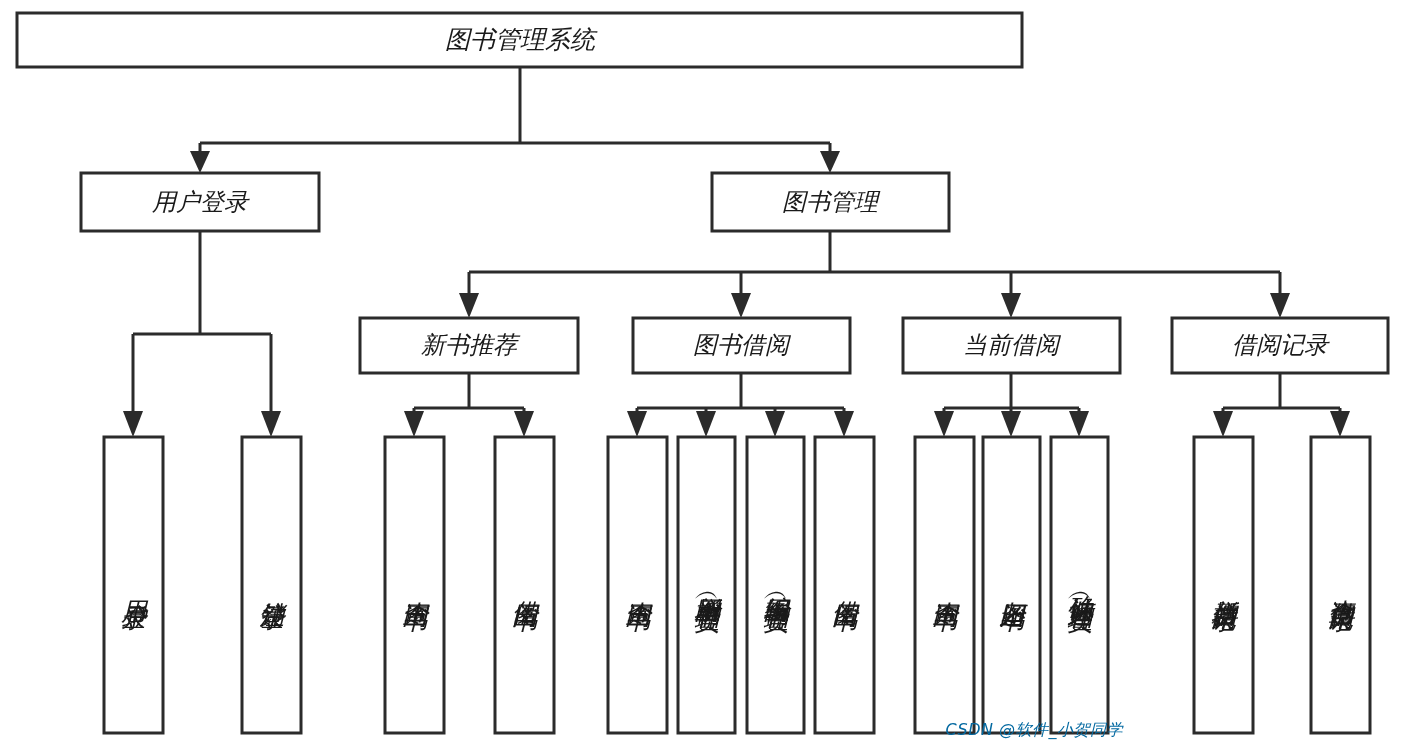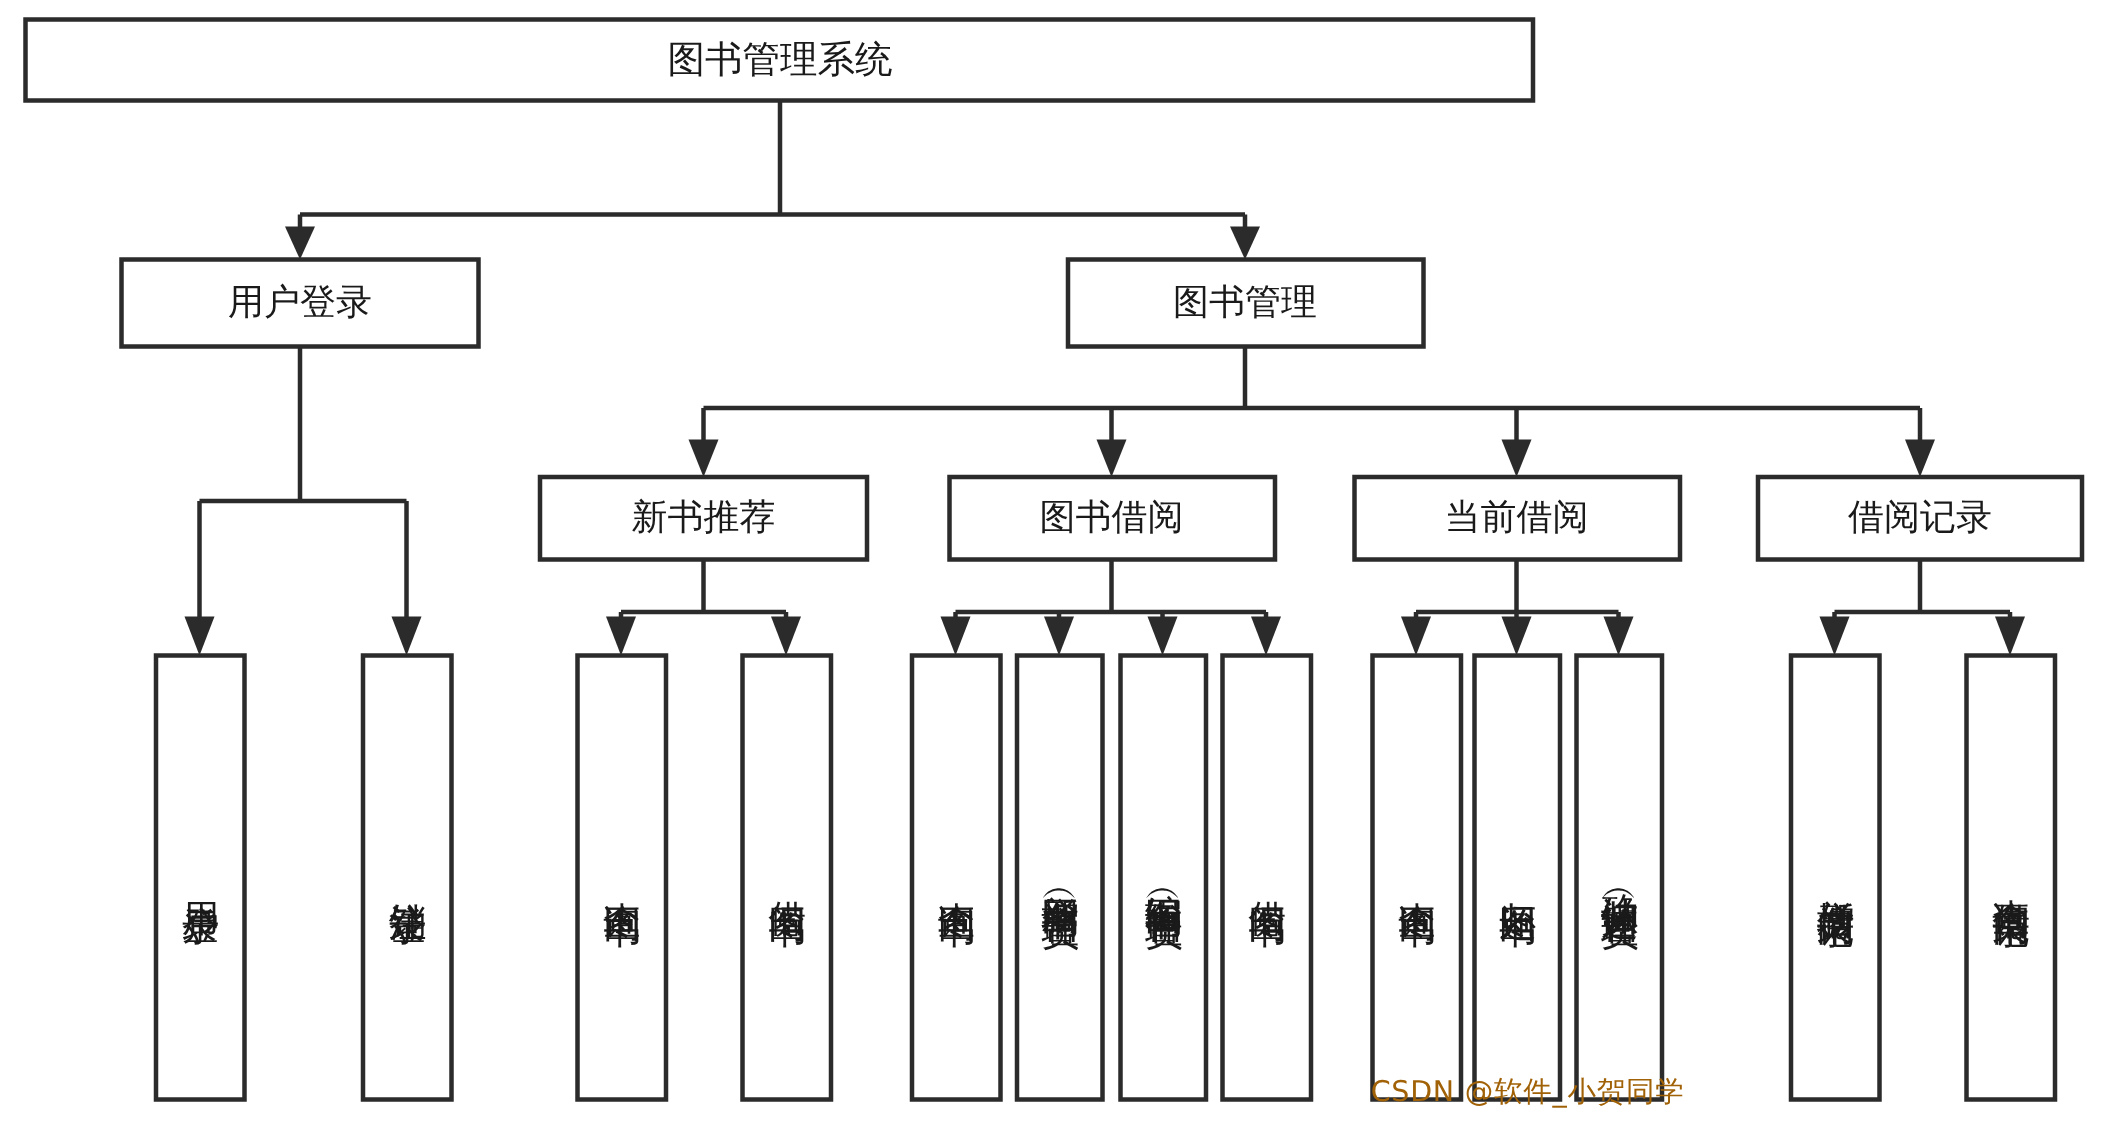--- a/index.html
+++ b/index.html
@@ -12,20 +12,21 @@
     width: 1405px;
     height: 747px;
     font-family: "DejaVu Sans", "Liberation Sans", sans-serif;
     overflow: hidden;
   }
   #diagram-root {
     position: relative;
     width: 1131px;
     height: 747px;
     background: #ffffff;
+    font-style: italic;
   }
   svg.diagram-canvas {
     position: absolute;
     top: 0;
     left: 0;
     width: 1405px;
     height: 747px;
   }
   .node-box {
     fill: #ffffff;
@@ -68,22 +69,22 @@
     line-height: 1.18;
     letter-spacing: 2px;
     color: #1a1a1a;
     white-space: nowrap;
   }
   .watermark {
     position: absolute;
     right: 8px;
     bottom: 6px;
     font-family: "DejaVu Sans", "Liberation Sans", sans-serif;
-    font-size: 19px;
-    color: #a16207;
+    font-size: 16px;
+    color: #0369a1;
     letter-spacing: 0.5px;
     white-space: nowrap;
   }
 </style>
 </head>
 <body>
 
 <div id="diagram-root">
 
   <svg class="diagram-canvas" viewBox="0 0 1405 747" xmlns="http://www.w3.org/2000/svg">

